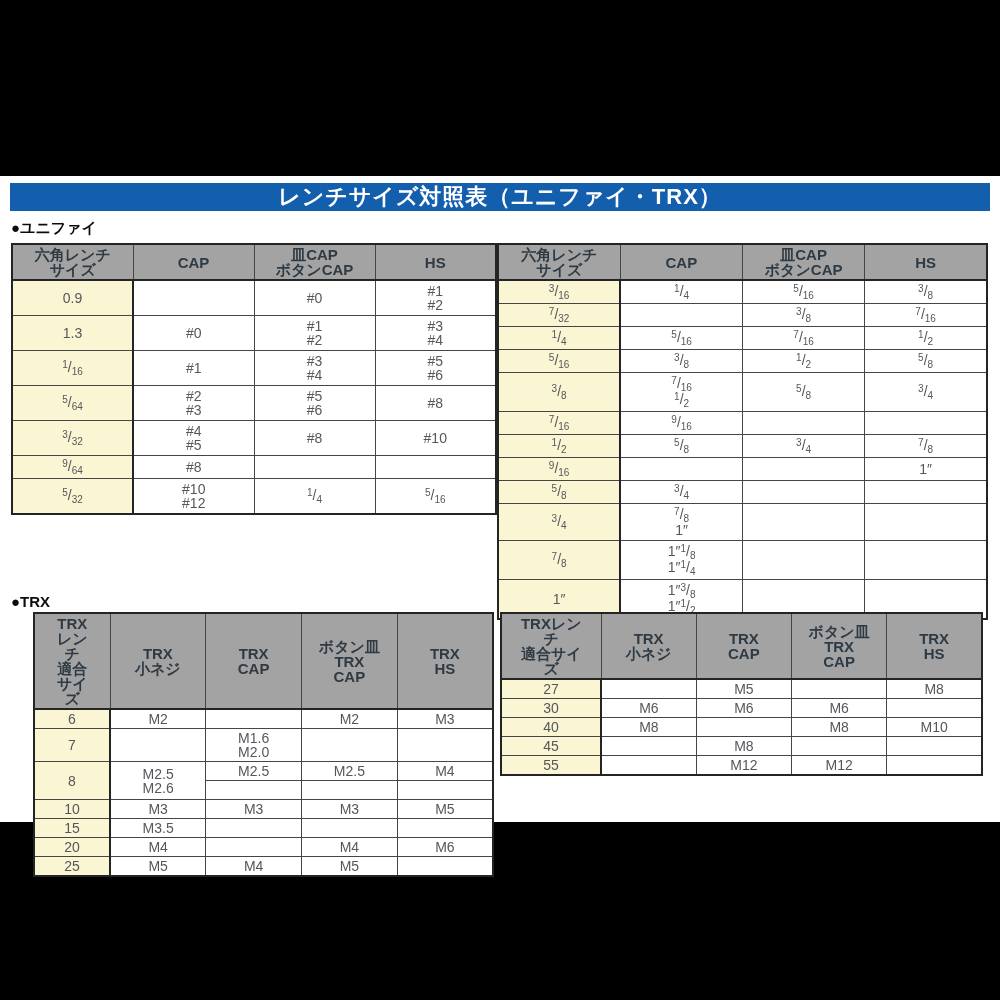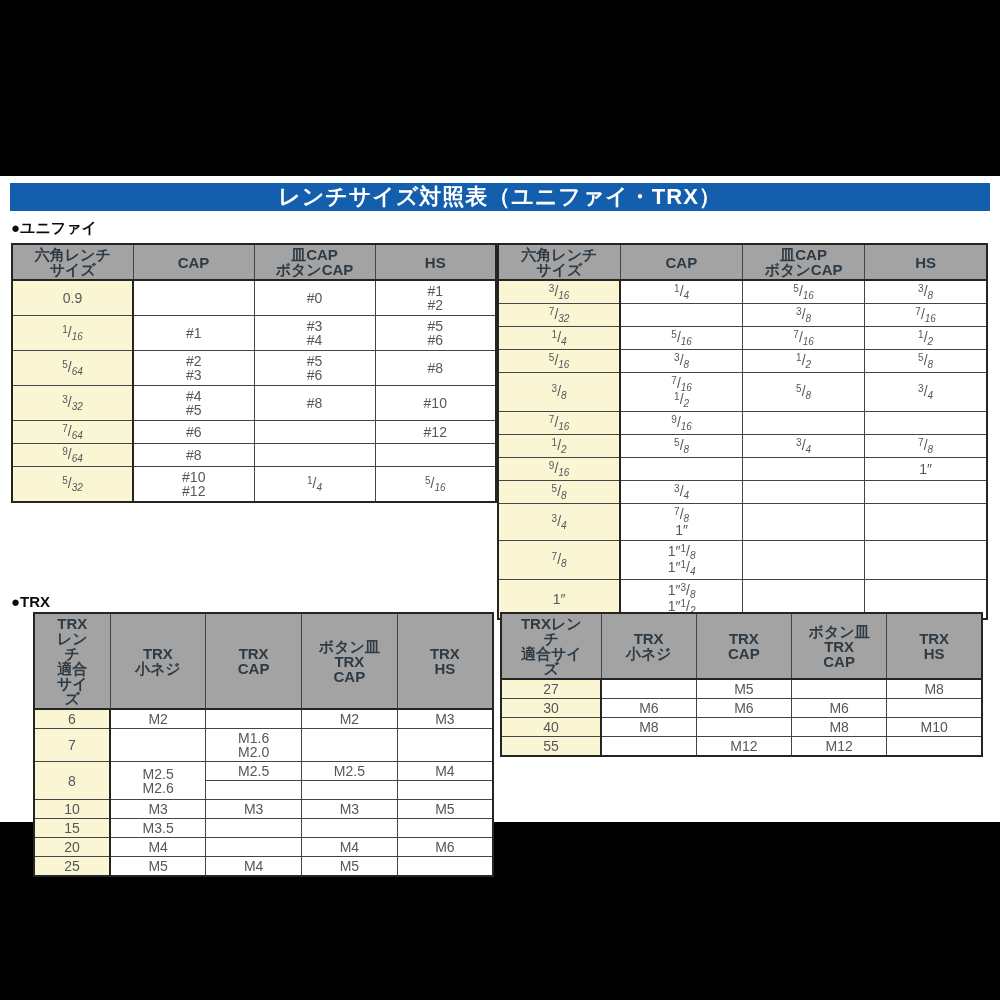--- a/index.html
+++ b/index.html
@@ -32,21 +32,21 @@
     color:#2e3a44;font-weight:bold;font-size:15px;line-height:15px;padding:2px 16px;
   }
   td{color:#54575b;font-size:14px;line-height:14px;padding:3px 0;height:14px;}
   .trx td{padding:2px 0;}
   td.rowhead{background:#faf5d3;border-right:2px solid #242424;}
   .uni col{width:25%;}
   #t-trx-left col.c0{width:76px;}
   #t-trx-right col.c0{width:100px;}
   .ln{min-height:14px;}
   .fr sup{font-size:10px;vertical-align:baseline;position:relative;top:-4px;}
-  .fr sub{font-size:10px;vertical-align:baseline;position:relative;top:3px;font-style:italic;}
+  .fr sub{font-size:10px;vertical-align:baseline;position:relative;top:3px;}
 </style>
 </head>
 <body>
 
 <div class="panel"></div>
 
 <div class="title-bar">
   <span>レンチサイズ対照表（ユニファイ・TRX）</span>
 </div>
 
@@ -89,29 +89,45 @@
           <td>
             <div class="ln">#0</div>
           </td>
           <td>
             <div class="ln">#1</div>
             <div class="ln">#2</div>
           </td>
         </tr>
         <tr>
           <td class="rowhead">
-            <div class="ln"><span class="fr"><sup>1</sup>/<sub>16</sub></span></div>
+            <div class="ln">1.3</div>
+          </td>
+          <td>
+            <div class="ln">#0</div>
           </td>
           <td>
             <div class="ln">#1</div>
+            <div class="ln">#2</div>
           </td>
           <td>
             <div class="ln">#3</div>
             <div class="ln">#4</div>
           </td>
+        </tr>
+        <tr>
+          <td class="rowhead">
+            <div class="ln"><span class="fr"><sup>1</sup>/<sub>16</sub></span></div>
+          </td>
+          <td>
+            <div class="ln">#1</div>
+          </td>
+          <td>
+            <div class="ln">#3</div>
+            <div class="ln">#4</div>
+          </td>
           <td>
             <div class="ln">#5</div>
             <div class="ln">#6</div>
           </td>
         </tr>
         <tr>
           <td class="rowhead">
             <div class="ln"><span class="fr"><sup>5</sup>/<sub>64</sub></span></div>
           </td>
           <td>
@@ -132,34 +148,20 @@
           </td>
           <td>
             <div class="ln">#4</div>
             <div class="ln">#5</div>
           </td>
           <td>
             <div class="ln">#8</div>
           </td>
           <td>
             <div class="ln">#10</div>
-          </td>
-        </tr>
-        <tr>
-          <td class="rowhead">
-            <div class="ln"><span class="fr"><sup>7</sup>/<sub>64</sub></span></div>
-          </td>
-          <td>
-            <div class="ln">#6</div>
-          </td>
-          <td>
-            <div class="ln"></div>
-          </td>
-          <td>
-            <div class="ln">#12</div>
           </td>
         </tr>
         <tr>
           <td class="rowhead">
             <div class="ln"><span class="fr"><sup>9</sup>/<sub>64</sub></span></div>
           </td>
           <td>
             <div class="ln">#8</div>
           </td>
           <td>
@@ -641,20 +643,37 @@
           </td>
           <td>
             <div class="ln">M8</div>
           </td>
           <td>
             <div class="ln">M10</div>
           </td>
         </tr>
         <tr>
           <td class="rowhead">
+            <div class="ln">45</div>
+          </td>
+          <td>
+            <div class="ln"></div>
+          </td>
+          <td>
+            <div class="ln">M8</div>
+          </td>
+          <td>
+            <div class="ln"></div>
+          </td>
+          <td>
+            <div class="ln"></div>
+          </td>
+        </tr>
+        <tr>
+          <td class="rowhead">
             <div class="ln">55</div>
           </td>
           <td>
             <div class="ln"></div>
           </td>
           <td>
             <div class="ln">M12</div>
           </td>
           <td>
             <div class="ln">M12</div>

